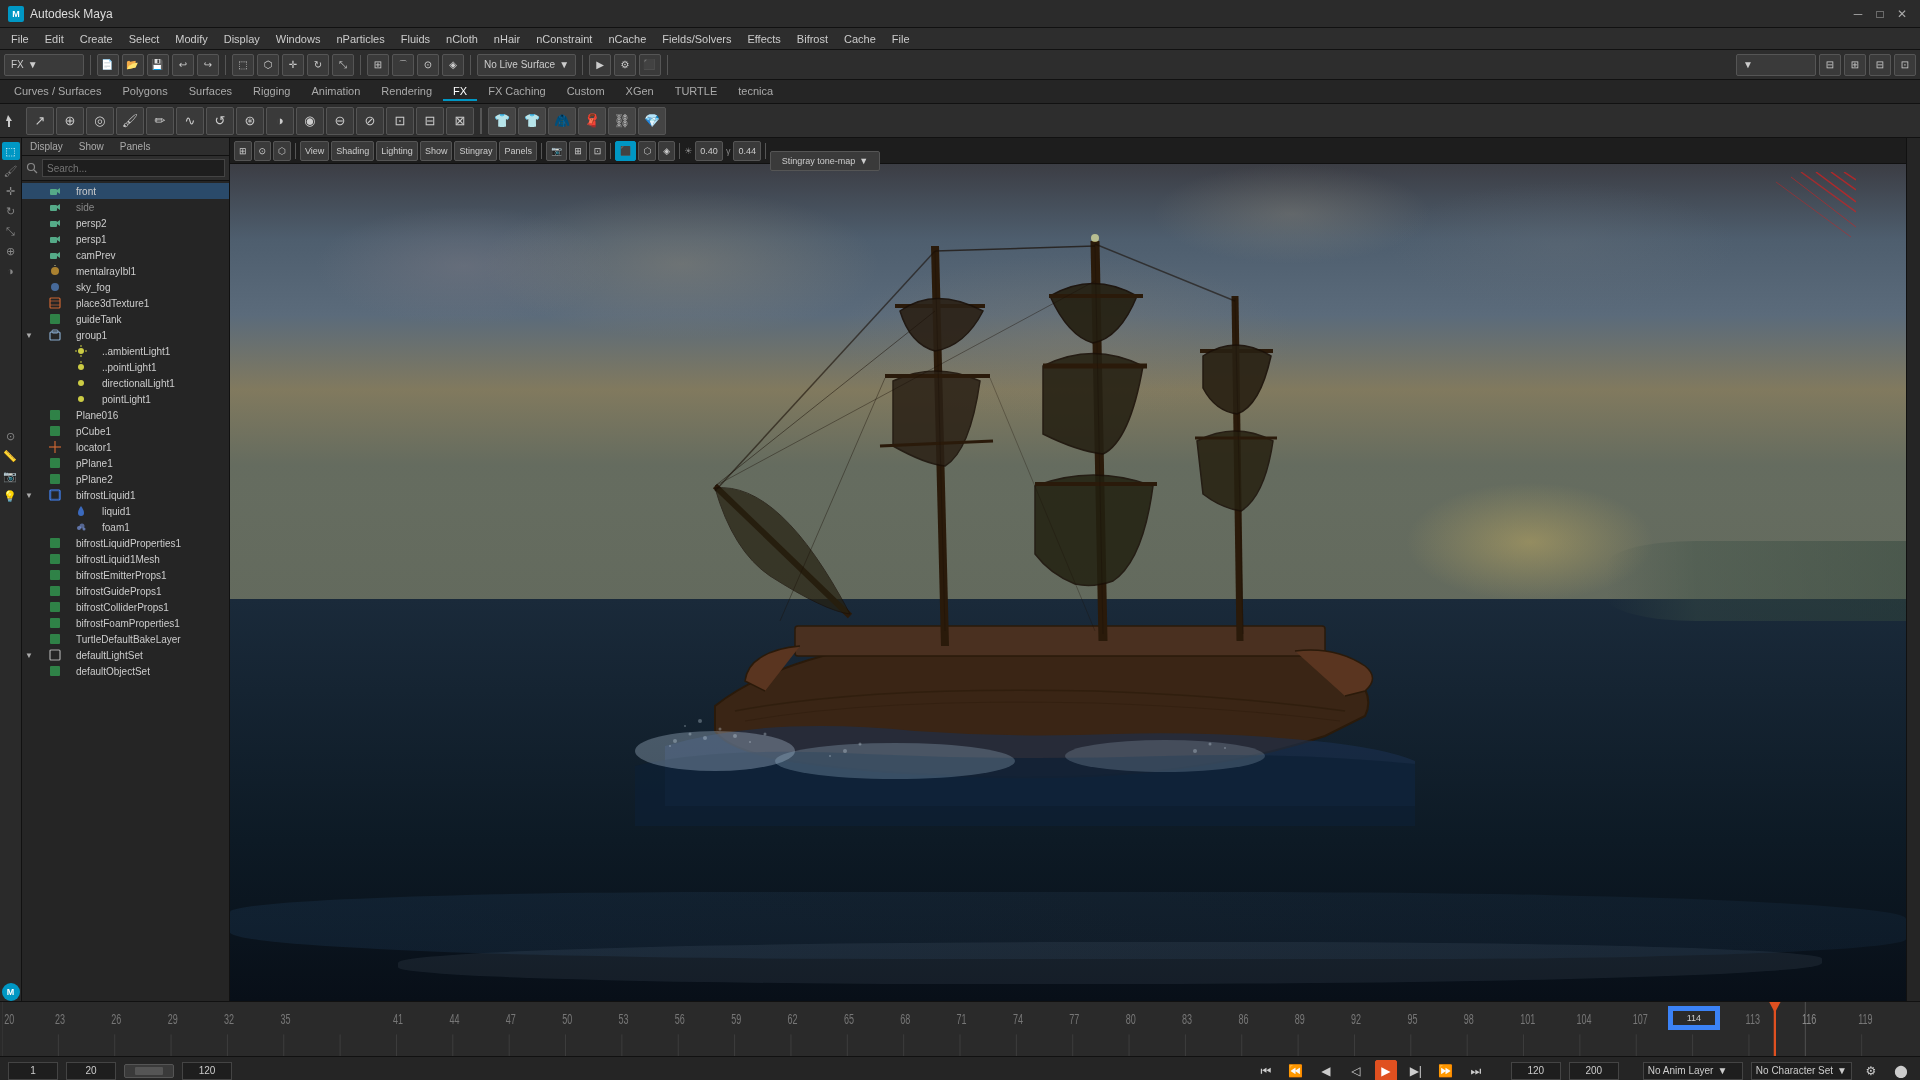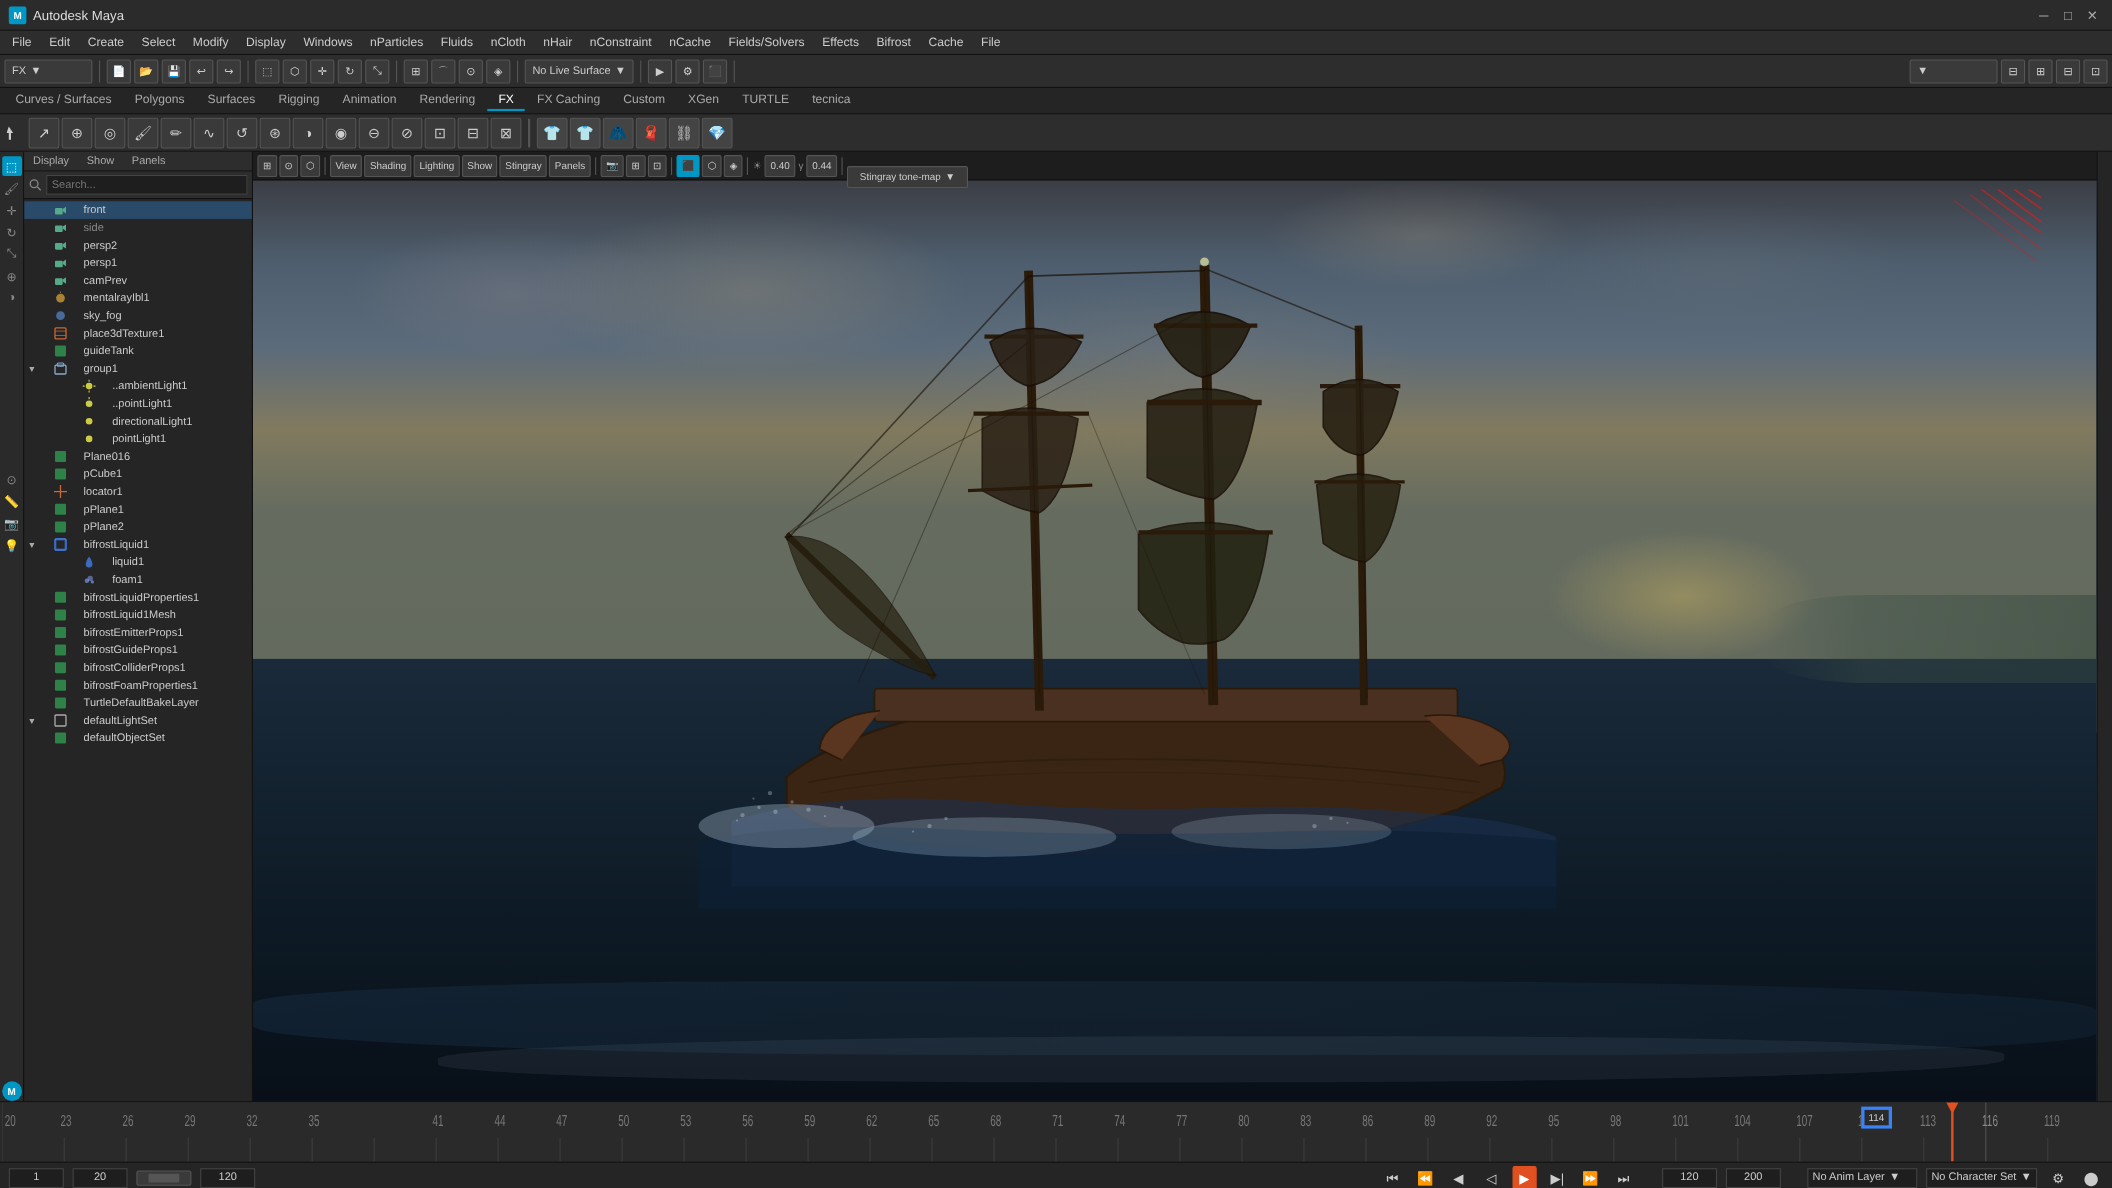--- a/index.html
+++ b/index.html
@@ -787,21 +787,21 @@
         <text x="1547" y="12" fill="#777" font-size="8">113</text>
         <line x1="1600" y1="0" x2="1600" y2="30" stroke="#555" stroke-width="0.8"></line>
         <text x="1597" y="12" fill="#888" font-size="8">116</text>
         <line x1="1650" y1="18" x2="1650" y2="30" stroke="#444" stroke-width="0.5"></line>
         <text x="1647" y="12" fill="#777" font-size="8">119</text>
 
         <line x1="1573" y1="0" x2="1573" y2="30" stroke="#e05020" stroke-width="2"></line>
         <polygon points="1568,0 1578,0 1573,6" fill="#e05020"></polygon>
       </svg>
 
-      <div style="position:absolute;top:4px;right:200px;background:#2a2a2a;border:3px solid #3b82f6;padding:2px 4px;font-size:9px;color:#ccc;">114</div>
+      <div style="position:absolute;top:4px;right:200px;background:#2a2a2a;border:5px solid #3b82f6;padding:2px 14px;font-size:9px;color:#ccc;">114</div>
     </div>
   </div>
 </div>
 
 <div id="bottom-controls">
   <div class="time-field">1</div>
   <div class="time-field">20</div>
 
   <div style="flex:0 0 50px;height:14px;background:#3a3a3a;border:1px solid #555;border-radius:2px;position:relative;">
     <div style="position:absolute;left:20%;right:20%;top:2px;bottom:2px;background:#555;border-radius:1px;"></div>

